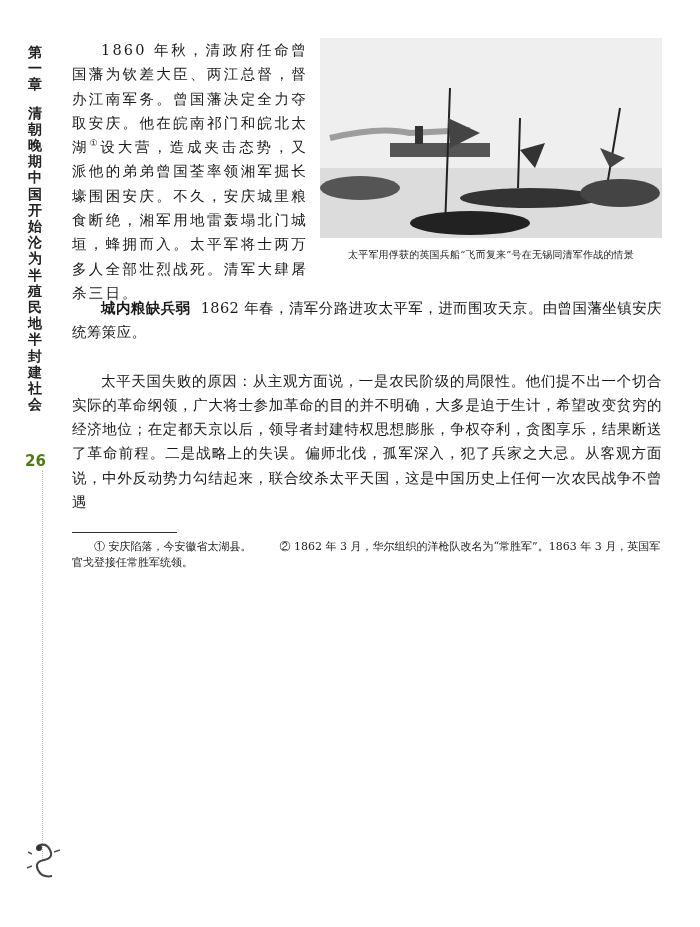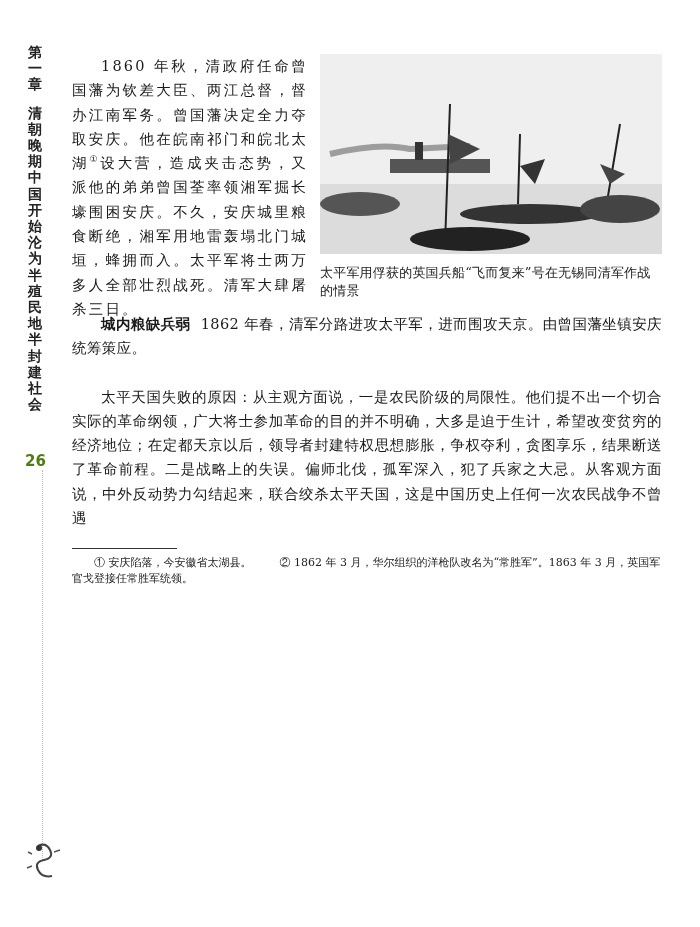--- a/index.html
+++ b/index.html
@@ -12,25 +12,25 @@
   .side-title .gap { height: 12px; }
   .margin-rule { position: absolute; left: 42px; top: 470px; width: 1px; height: 390px;
                  border-left: 1px dotted #bbb; }
   .page-number { position: absolute; left: 25px; top: 452px; font-family: "DejaVu Sans", "Liberation Sans", sans-serif;
                  font-weight: bold; font-size: 15px; color: #4d7c0f; }
   .content { position: absolute; left: 72px; top: 36px; width: 590px; }
   .p { font-size: 14.5px; line-height: 24.3px; margin: 0; text-align: justify; letter-spacing: 0.4px; }
   .indent { text-indent: 2em; }
   .kai { font-family: "DejaVu Serif", "Liberation Serif", serif; letter-spacing: 2.2px; }
   .gap-block { height: 12px; }
-  .figure-row { position: relative; height: 258px; margin-top: 18px; }
+  .figure-row { position: relative; height: 258px; margin-top: 2px; }
   .figure-text { position: absolute; left: 0; top: 0; width: 236px; }
   .figure-box { position: absolute; left: 248px; top: 0; width: 342px; height: 226px; }
   .figure-img { width: 342px; height: 200px; background: #f3f3f3; overflow: hidden; }
-  .figure-caption { font-size: 13px; text-align: left; margin-top: 10px; color: #222; letter-spacing: 0.2px; }
+  .figure-caption { font-size: 10px; text-align: center; margin-top: 10px; color: #222; letter-spacing: 0.2px; }
   .bold-heading { font-family: "DejaVu Sans", "Liberation Sans", sans-serif; font-weight: bold; }
   sup { font-size: 9px; vertical-align: super; line-height: 0; }
   .footnote-rule { width: 105px; border-top: 1px solid #333; margin-top: 18px; }
   .footnotes { font-size: 11px; line-height: 16px; margin-top: 6px; text-indent: 2em; color: #222; }
   .footnotes .fn2 { margin-left: 28px; }
   .dragon { position: absolute; left: 24px; top: 840px; width: 42px; height: 42px; }
 </style>
 </head>
 <body>
 

